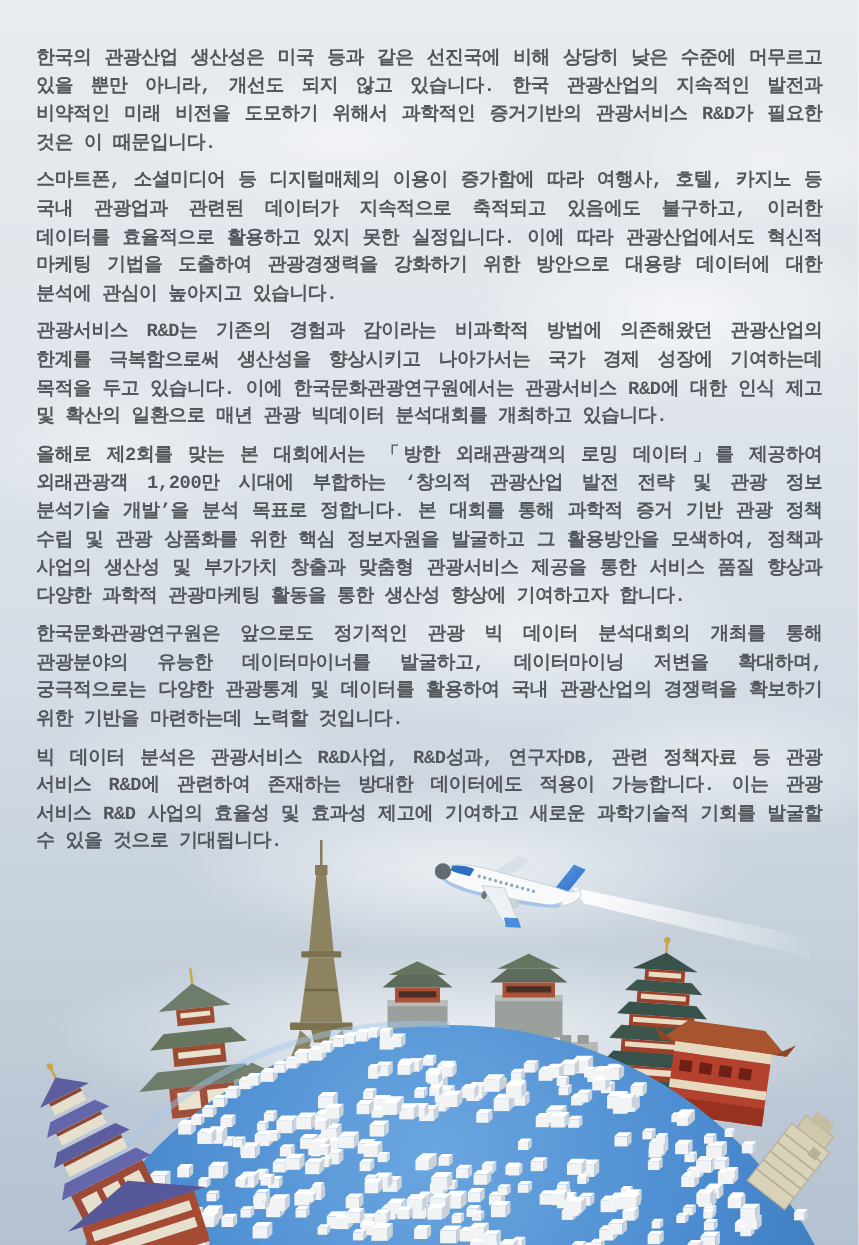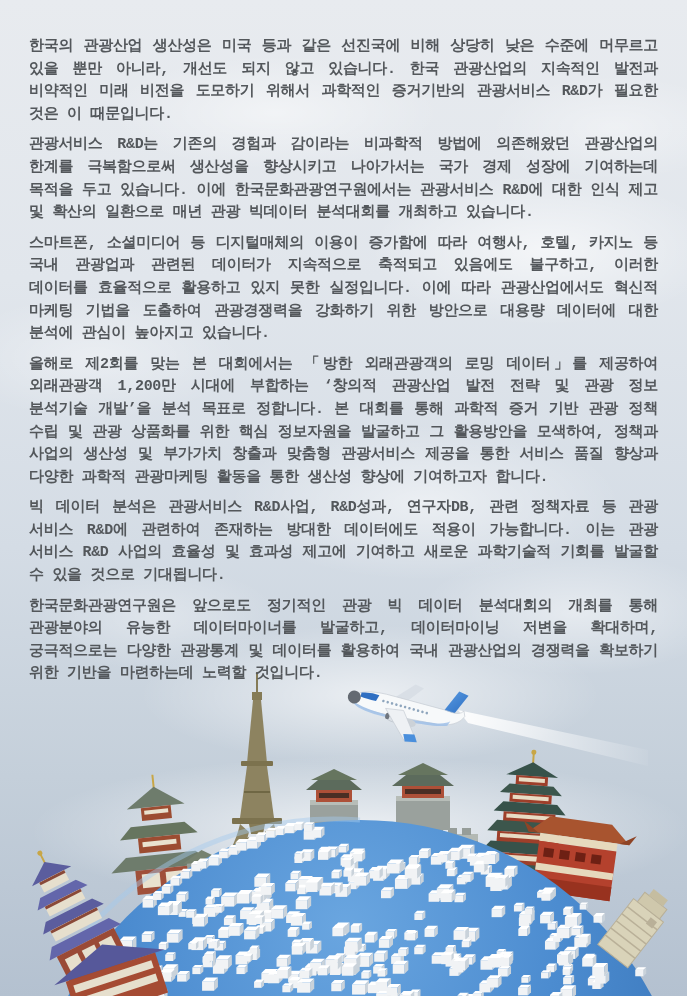--- a/index.html
+++ b/index.html
@@ -35,25 +35,25 @@
   <div class="cloud c2"></div>
   <div class="cloud c3"></div>
   <div class="cloud c4"></div>
   <div class="cloud c5"></div>
   <div class="cloud c6"></div>
   <div class="cloud c7"></div>
   <div class="cloud c8"></div>
 
   <main class="doc">
     <p>한국의 관광산업 생산성은 미국 등과 같은 선진국에 비해 상당히 낮은 수준에 머무르고 있을 뿐만 아니라, 개선도 되지 않고 있습니다. 한국 관광산업의 지속적인 발전과 비약적인 미래 비전을 도모하기 위해서 과학적인 증거기반의 관광서비스 R&amp;D가 필요한 것은 이 때문입니다.</p>
+    <p>스마트폰, 소셜미디어 등 디지털매체의 이용이 증가함에 따라 여행사, 호텔, 카지노 등 국내 관광업과 관련된 데이터가 지속적으로 축적되고 있음에도 불구하고, 이러한 데이터를 효율적으로 활용하고 있지 못한 실정입니다. 이에 따라 관광산업에서도 혁신적 마케팅 기법을 도출하여 관광경쟁력을 강화하기 위한 방안으로 대용량 데이터에 대한 분석에 관심이 높아지고 있습니다.</p>
     <p>관광서비스 R&amp;D는 기존의 경험과 감이라는 비과학적 방법에 의존해왔던 관광산업의 한계를 극복함으로써 생산성을 향상시키고 나아가서는 국가 경제 성장에 기여하는데 목적을 두고 있습니다. 이에 한국문화관광연구원에서는 관광서비스 R&amp;D에 대한 인식 제고 및 확산의 일환으로 매년 관광 빅데이터 분석대회를 개최하고 있습니다.</p>
-    <p>스마트폰, 소셜미디어 등 디지털매체의 이용이 증가함에 따라 여행사, 호텔, 카지노 등 국내 관광업과 관련된 데이터가 지속적으로 축적되고 있음에도 불구하고, 이러한 데이터를 효율적으로 활용하고 있지 못한 실정입니다. 이에 따라 관광산업에서도 혁신적 마케팅 기법을 도출하여 관광경쟁력을 강화하기 위한 방안으로 대용량 데이터에 대한 분석에 관심이 높아지고 있습니다.</p>
     <p>올해로 제2회를 맞는 본 대회에서는 「방한 외래관광객의 로밍 데이터」를 제공하여 외래관광객 1,200만 시대에 부합하는 ‘창의적 관광산업 발전 전략 및 관광 정보 분석기술 개발’을 분석 목표로 정합니다. 본 대회를 통해 과학적 증거 기반 관광 정책 수립 및 관광 상품화를 위한 핵심 정보자원을 발굴하고 그 활용방안을 모색하여, 정책과 사업의 생산성 및 부가가치 창출과 맞춤형 관광서비스 제공을 통한 서비스 품질 향상과 다양한 과학적 관광마케팅 활동을 통한 생산성 향상에 기여하고자 합니다.</p>
+    <p>한국문화관광연구원은 앞으로도 정기적인 관광 빅 데이터 분석대회의 개최를 통해 관광분야의 유능한 데이터마이너를 발굴하고, 데이터마이닝 저변을 확대하며, 궁극적으로는 다양한 관광통계 및 데이터를 활용하여 국내 관광산업의 경쟁력을 확보하기 위한 기반을 마련하는데 노력할 것입니다.</p>
     <p>빅 데이터 분석은 관광서비스 R&amp;D사업, R&amp;D성과, 연구자DB, 관련 정책자료 등 관광 서비스 R&amp;D에 관련하여 존재하는 방대한 데이터에도 적용이 가능합니다. 이는 관광 서비스 R&amp;D 사업의 효율성 및 효과성 제고에 기여하고 새로운 과학기술적 기회를 발굴할 수 있을 것으로 기대됩니다.</p>
-    <p>한국문화관광연구원은 앞으로도 정기적인 관광 빅 데이터 분석대회의 개최를 통해 관광분야의 유능한 데이터마이너를 발굴하고, 데이터마이닝 저변을 확대하며, 궁극적으로는 다양한 관광통계 및 데이터를 활용하여 국내 관광산업의 경쟁력을 확보하기 위한 기반을 마련하는데 노력할 것입니다.</p>
   </main>
 
   <svg class="art" viewBox="0 0 687 330">
     <defs>
       <radialGradient id="gGlobe" cx="48%" cy="16%" r="92%">
         <stop offset="0%" stop-color="#6aa6e0"></stop>
         <stop offset="35%" stop-color="#4c8cd0"></stop>
         <stop offset="70%" stop-color="#3571b5"></stop>
         <stop offset="100%" stop-color="#27569a"></stop>
       </radialGradient>

